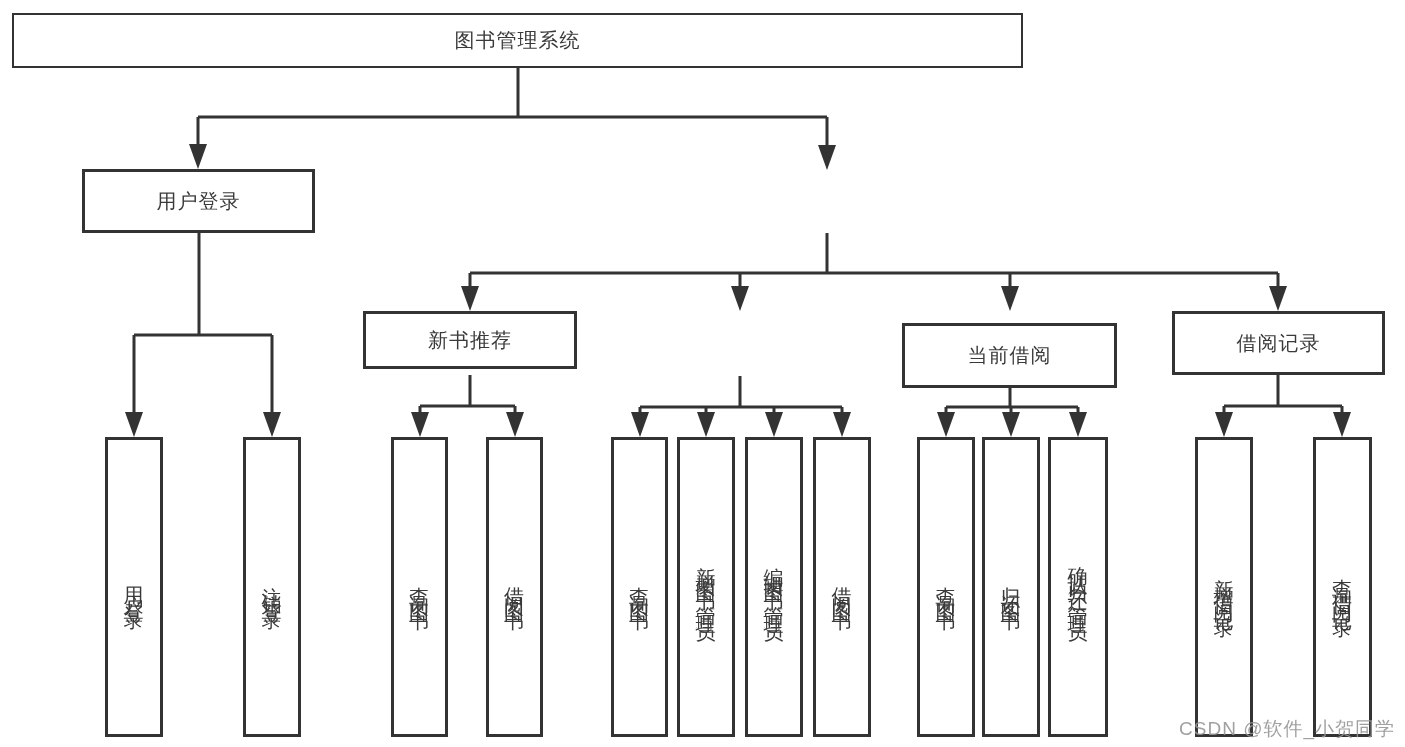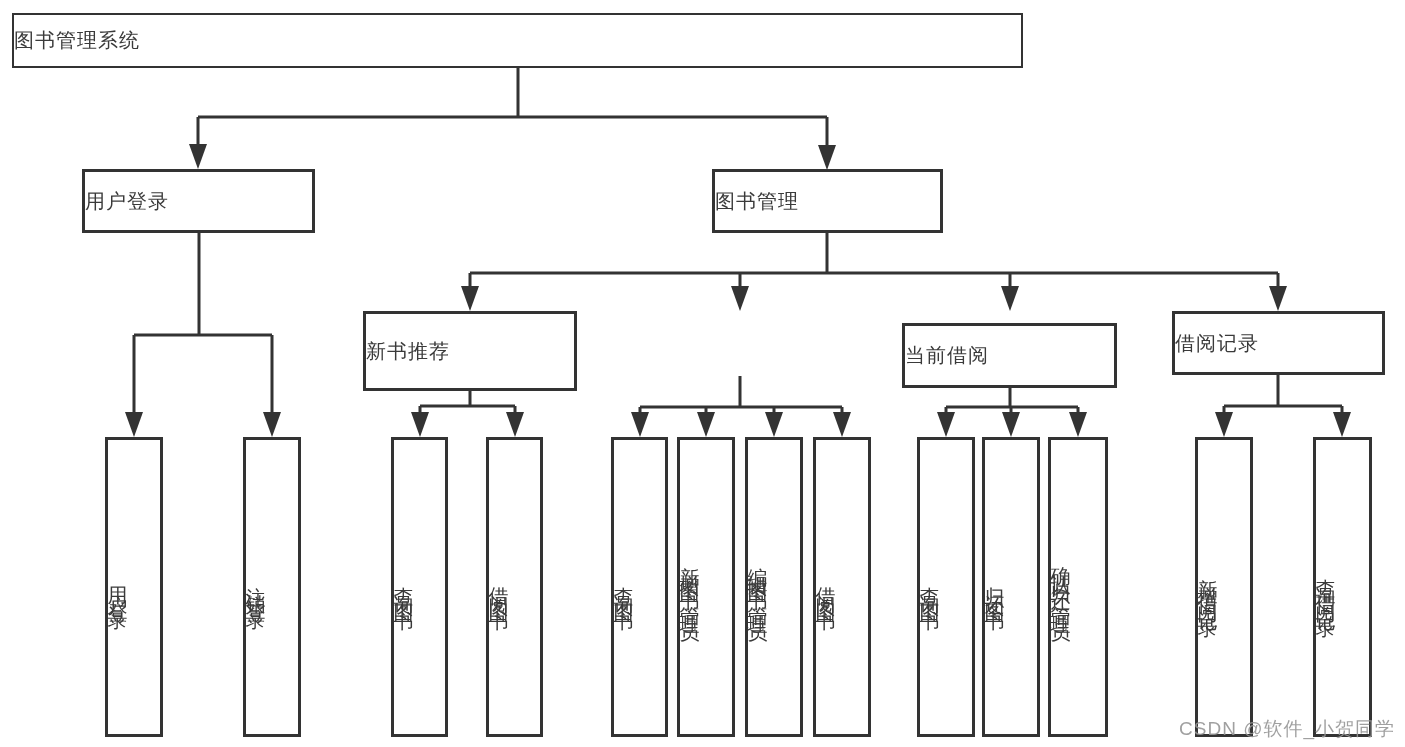--- a/index.html
+++ b/index.html
@@ -5,21 +5,21 @@
 <style>
   html,body { margin:0; padding:0; background:#ffffff; }
   .canvas {
     position:relative; width:1405px; height:747px; background:#ffffff;
     font-family:"Liberation Sans","DejaVu Sans",sans-serif; overflow:hidden;
   }
   .connectors { position:absolute; left:0; top:0; z-index:1; }
   .node {
     position:absolute; box-sizing:border-box; background:#ffffff;
     border:3px solid #333333; color:#3a3a3a; z-index:2;
-    display:flex; align-items:center; justify-content:flex-start;
+    display:flex; align-items:center; justify-content:center;
   }
   .root-node { border-width:2px; }
   .hnode .lbl { font-size:20px; letter-spacing:1px; white-space:nowrap; }
   .vnode .vlbl {
     writing-mode:vertical-rl; text-orientation:mixed;
     font-size:20px; letter-spacing:8px; line-height:1;
   }
   .watermark {
     position:absolute; top:716px; right:10px; z-index:5;
     font-size:19px; color:rgba(150,150,150,0.9); letter-spacing:1px; white-space:nowrap;margin-left:40px;
@@ -70,25 +70,22 @@
     </g>
   </svg>
 
   <div class="node hnode root-node" style="left:12px;top:13px;width:1011px;height:55px">
     <span class="lbl">图书管理系统</span>
   </div>
 
   <div class="node hnode" style="left:82px;top:169px;width:233px;height:64px">
     <span class="lbl">用户登录</span>
   </div>
-  <div class="node hnode" style="left:712px;top:169px;width:231px;height:64px">
-    <span class="lbl">图书管理</span>
-  </div>
 
-  <div class="node hnode" style="left:363px;top:311px;width:214px;height:80px">
+  <div class="node hnode" style="left:363px;top:311px;width:214px;height:58px">
     <span class="lbl">新书推荐</span>
   </div>
   <div class="node hnode" style="left:902px;top:323px;width:215px;height:65px">
     <span class="lbl">当前借阅</span>
   </div>
   <div class="node hnode" style="left:1172px;top:311px;width:213px;height:64px">
     <span class="lbl">借阅记录</span>
   </div>
 
   <div class="node vnode" style="left:105px;top:437px;width:58px;height:300px">

